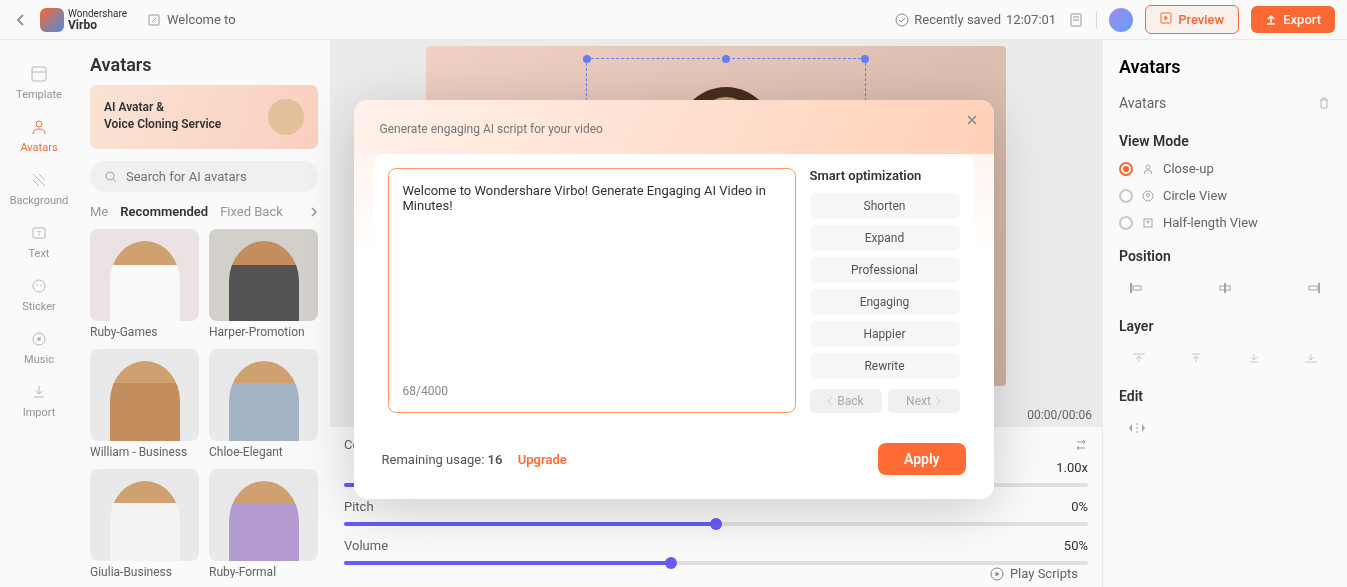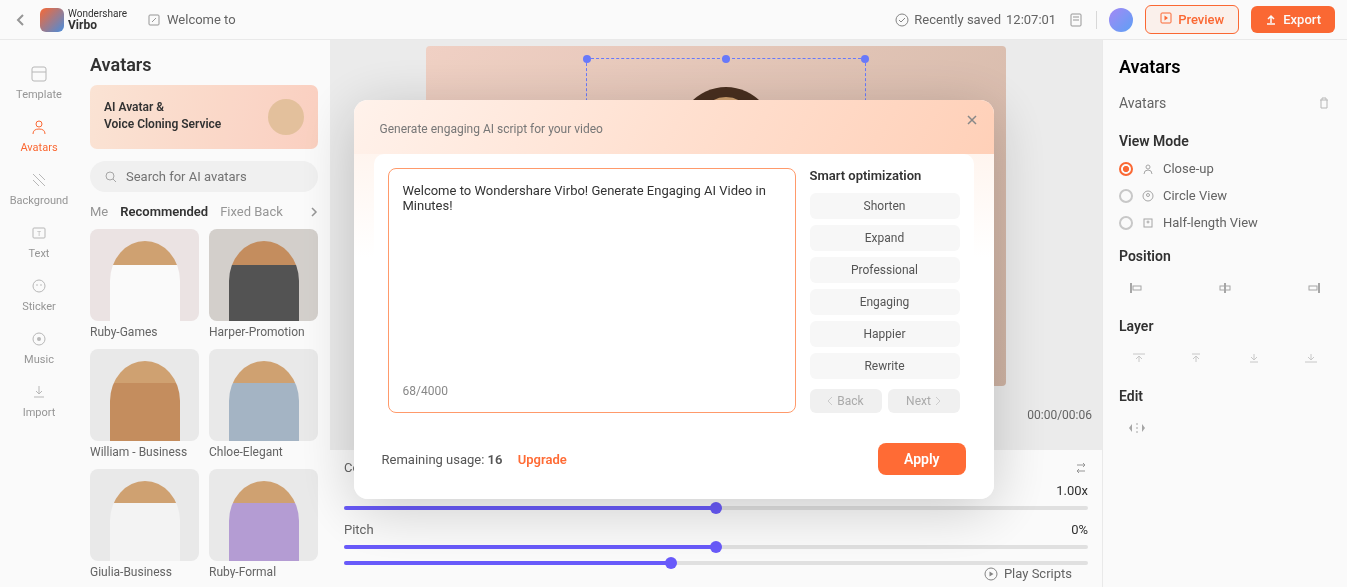--- a/index.html
+++ b/index.html
@@ -62,21 +62,21 @@
 .canvas-hair { position:absolute; top:-10px; left:-18px; width:106px; height:120px; background:#4a3020; border-radius:50% 50% 40% 40%; z-index:-1; }
 .time-display { position:absolute; top:368px; right:10px; font-size:12px; color:#666; }
 
 
 .bottom-controls { position:absolute; bottom:0; left:0; right:0; padding:10px 14px; background:#fff; }
 .control-row { display:flex; align-items:center; justify-content:space-between; font-size:13px; color:#666; margin-bottom:8px; }
 .control-value { color:#333; }
 .slider { width:100%; height:4px; background:#e5e5e5; border-radius:2px; position:relative; margin-bottom:12px; }
 .slider-fill { height:100%; background:#6b5cff; border-radius:2px; }
 .slider-handle { position:absolute; top:-4px; width:12px; height:12px; background:#6b5cff; border-radius:50%; margin-left:-6px; }
-.play-scripts { position:absolute; bottom:6px; right:30px; display:flex; align-items:center; gap:6px; color:#666; font-size:13px; cursor:pointer; }
+.play-scripts { position:absolute; bottom:6px; right:24px; display:flex; align-items:center; gap:6px; color:#666; font-size:13px; cursor:pointer; }
 
 
 .right-panel { width:245px; background:#fff; padding:16px; border-left:1px solid #eee; overflow-y:auto; }
 .right-panel h2 { font-size:18px; font-weight:600; margin-bottom:14px; }
 .right-section-title { display:flex; justify-content:space-between; align-items:center; font-size:14px; color:#666; margin-bottom:14px; padding:4px 0; }
 .delete-icon { color:#aaa; cursor:pointer; }
 .section-label { font-size:14px; font-weight:600; color:#333; margin:18px 0 12px; }
 .radio-row { display:flex; align-items:center; gap:8px; font-size:13px; color:#666; margin-bottom:12px; cursor:pointer; }
 .radio { width:14px; height:14px; border:2px solid #ccc; border-radius:50%; }
 .radio.checked { border-color:#ff6b35; background:radial-gradient(circle,#ff6b35 40%,transparent 45%); }
@@ -334,20 +334,24 @@
           <div class="slider-handle" style="left:50%"></div>
         </div>
       <div class="control-row">
         <span>Pitch</span>
         <span class="control-value">0%</span>
       </div>
       <div class="slider">
           <div class="slider-fill" style="width:50%"></div>
           <div class="slider-handle" style="left:50%"></div>
         </div>
+      <div class="control-row">
+        <span>Volume</span>
+        <span class="control-value">50%</span>
+      </div>
       <div class="slider">
           <div class="slider-fill" style="width:44%"></div>
           <div class="slider-handle" style="left:44%"></div>
         </div>
       <div class="play-scripts">
         <svg width="14" height="14" viewBox="0 0 14 14">
             <circle cx="7" cy="7" r="6" stroke="#888" fill="none"></circle>
             <path d="M5.5 4.5 L9.5 7 L5.5 9.5 Z" fill="#888"></path>
           </svg>
         <span>Play Scripts</span>

